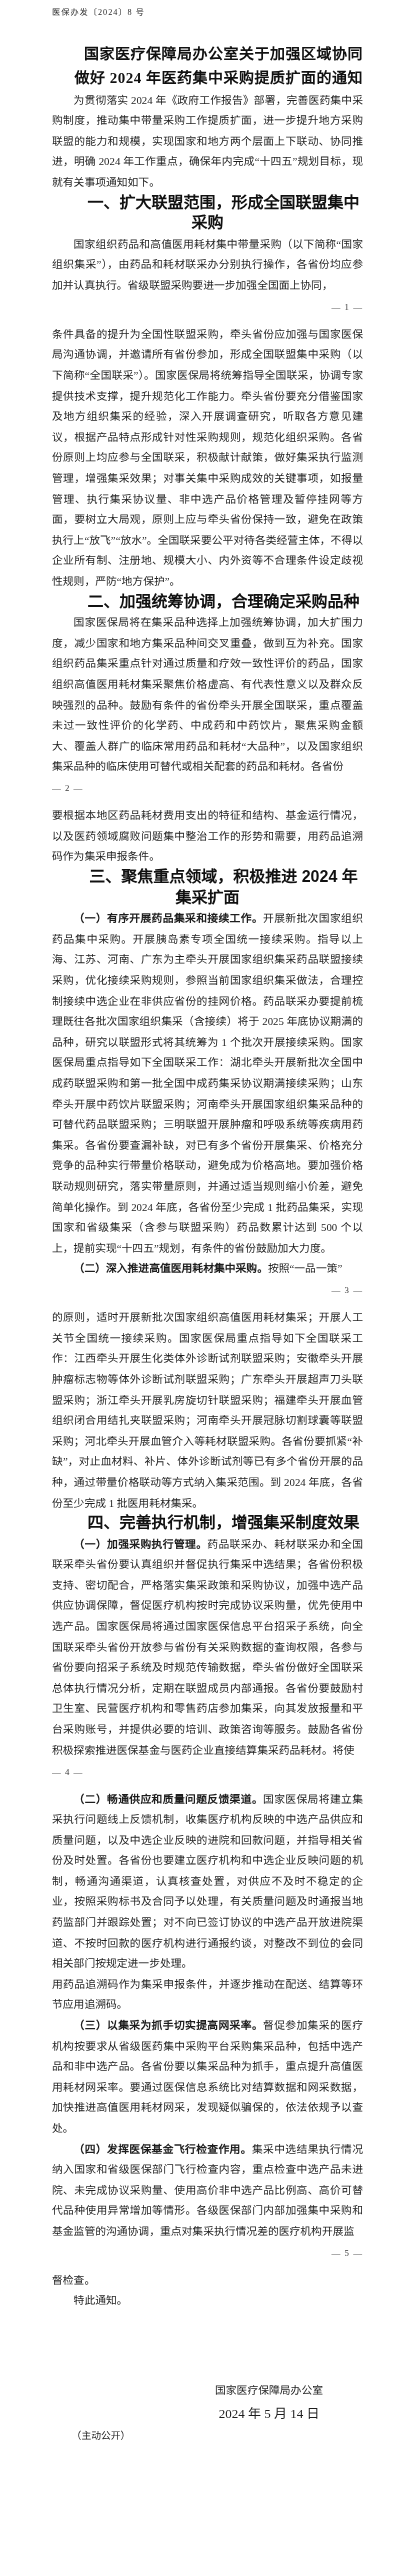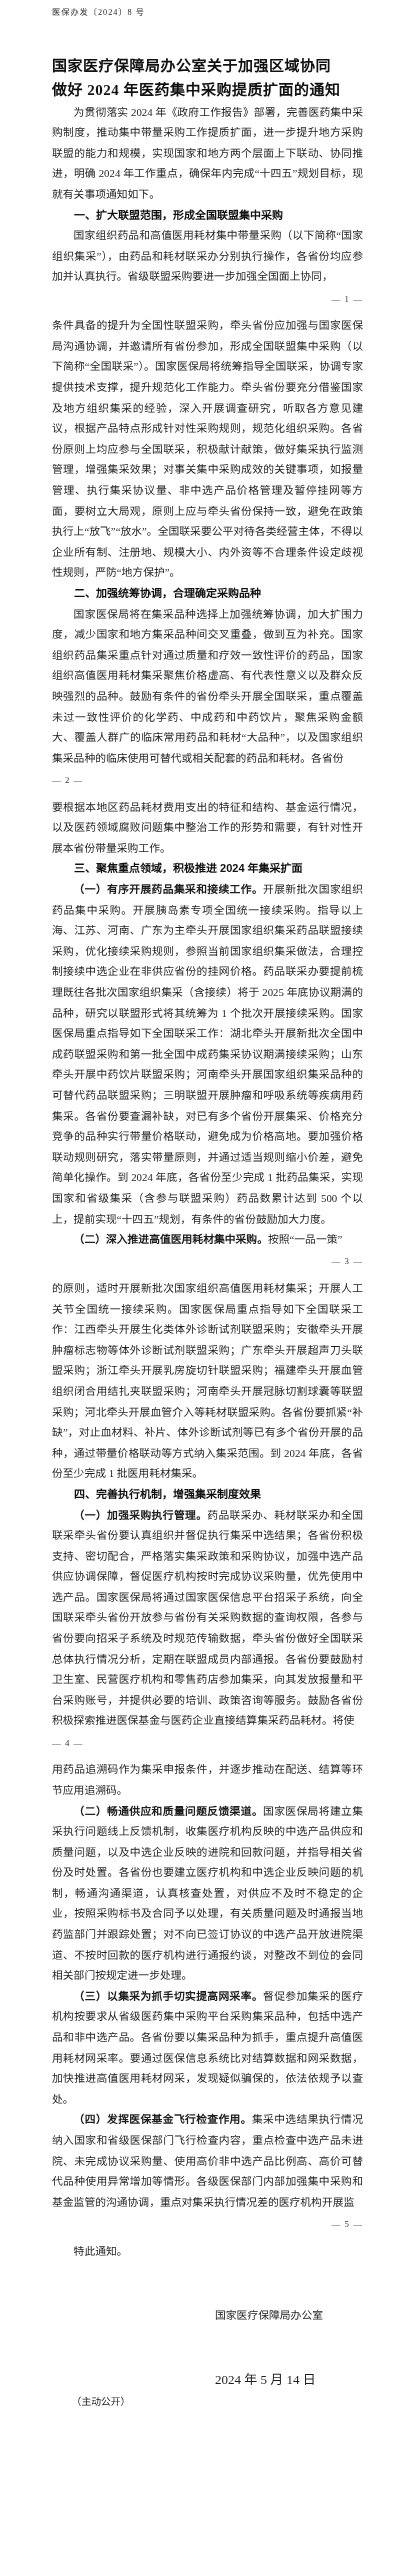--- a/index.html
+++ b/index.html
@@ -12,48 +12,49 @@
     box-sizing:border-box;width:412px;height:2751px;
     padding:7.2px 49px 4.1px 52px;
     display:flex;flex-direction:column;
   }
   .doc-number{
     text-align:left;font-size:8.2px;line-height:11.3px;color:#2a2a2a;
     letter-spacing:1px;
   }
   .red-rule{height:1.5px;background:#c5161d;margin-top:3.6px;border:0;}
   .doc-title{
-    margin-top:26px;text-align:left;font-weight:700;
+    margin-top:14px;text-align:right;font-weight:700;
     font-size:15px;line-height:24px;color:#111;letter-spacing:0.5px;
   }
   .salutation{
     margin-top:21.6px;font-size:10.8px;line-height:20.6px;color:#1e1e1e;
   }
   .body-flow{margin-top:0;}
   .para{
     margin:0;font-size:10.8px;line-height:20.6px;text-indent:2em;
     text-align:justify;text-justify:inter-character;color:#1e1e1e;
   }
   .para.noindent{text-indent:0;}
   .para .lead{font-weight:700;}
   .heading{
-    margin:0;font-size:11px;line-height:20.6px;text-indent:2em;
+    margin:0;font-size:16px;line-height:20.6px;text-indent:2em;
     font-weight:700;color:#111;
     font-family:"Liberation Sans","DejaVu Sans",sans-serif;
+    text-align:center;
   }
   .pagemark{
     font-size:8.8px;line-height:20.6px;color:#3a3a3a;
     letter-spacing:1px;margin:1.5px 0 6.2px 0;
   }
   .pm-right{text-align:right;}
   .pm-left{text-align:left;}
   .signature{
-    margin-top:43px;margin-right:40px;
+    margin-top:68px;margin-right:40px;
     margin-left:auto;width:-moz-fit-content;width:fit-content;
-    display:flex;flex-direction:column;align-items:flex-start;gap:41px;
+    display:flex;flex-direction:column;align-items:center;
   }
   .sig-org{font-size:10.8px;line-height:23px;}
   .sig-date{font-size:13px;line-height:23px;}
   .disclosure{
     font-size:9.8px;line-height:20.6px;text-indent:2em;margin:1px 0 0 0;
   }
   .spacer{flex:1 1 auto;min-height:0;}
 </style>
 </head>
 <body>
@@ -72,34 +73,35 @@
 
   <div class="body-flow">
       <p class="para">为贯彻落实 2024 年《政府工作报告》部署，完善医药集中采购制度，推动集中带量采购工作提质扩面，进一步提升地方采购联盟的能力和规模，实现国家和地方两个层面上下联动、协同推进，明确 2024 年工作重点，确保年内完成“十四五”规划目标，现就有关事项通知如下。</p>
       <h3 class="heading">一、扩大联盟范围，形成全国联盟集中采购</h3>
       <p class="para">国家组织药品和高值医用耗材集中带量采购（以下简称“国家组织集采”），由药品和耗材联采办分别执行操作，各省份均应参加并认真执行。省级联盟采购要进一步加强全国面上协同，</p>
       <div class="pagemark pm-right">— 1 —</div>
       <p class="para noindent">条件具备的提升为全国性联盟采购，牵头省份应加强与国家医保局沟通协调，并邀请所有省份参加，形成全国联盟集中采购（以下简称“全国联采”）。国家医保局将统筹指导全国联采，协调专家提供技术支撑，提升规范化工作能力。牵头省份要充分借鉴国家及地方组织集采的经验，深入开展调查研究，听取各方意见建议，根据产品特点形成针对性采购规则，规范化组织采购。各省份原则上均应参与全国联采，积极献计献策，做好集采执行监测管理，增强集采效果；对事关集中采购成效的关键事项，如报量管理、执行集采协议量、非中选产品价格管理及暂停挂网等方面，要树立大局观，原则上应与牵头省份保持一致，避免在政策执行上“放飞”“放水”。全国联采要公平对待各类经营主体，不得以企业所有制、注册地、规模大小、内外资等不合理条件设定歧视性规则，严防“地方保护”。</p>
       <h3 class="heading">二、加强统筹协调，合理确定采购品种</h3>
       <p class="para">国家医保局将在集采品种选择上加强统筹协调，加大扩围力度，减少国家和地方集采品种间交叉重叠，做到互为补充。国家组织药品集采重点针对通过质量和疗效一致性评价的药品，国家组织高值医用耗材集采聚焦价格虚高、有代表性意义以及群众反映强烈的品种。鼓励有条件的省份牵头开展全国联采，重点覆盖未过一致性评价的化学药、中成药和中药饮片，聚焦采购金额大、覆盖人群广的临床常用药品和耗材“大品种”，以及国家组织集采品种的临床使用可替代或相关配套的药品和耗材。各省份</p>
       <div class="pagemark pm-left">— 2 —</div>
-      <p class="para noindent">要根据本地区药品耗材费用支出的特征和结构、基金运行情况，以及医药领域腐败问题集中整治工作的形势和需要，有针对性开展本省份带量采购工作。</p>
+      <p class="para noindent">要根据本地区药品耗材费用支出的特征和结构、基金运行情况，以及医药领域腐败问题集中整治工作的形势和需要，用药品追溯码作为集采申报条件。</p>
       <h3 class="heading">三、聚焦重点领域，积极推进 2024 年集采扩面</h3>
       <p class="para"><b class="lead">（一）有序开展药品集采和接续工作。</b>开展新批次国家组织药品集中采购。开展胰岛素专项全国统一接续采购。指导以上海、江苏、河南、广东为主牵头开展国家组织集采药品联盟接续采购，优化接续采购规则，参照当前国家组织集采做法，合理控制接续中选企业在非供应省份的挂网价格。药品联采办要提前梳理既往各批次国家组织集采（含接续）将于 2025 年底协议期满的品种，研究以联盟形式将其统筹为 1 个批次开展接续采购。国家医保局重点指导如下全国联采工作：湖北牵头开展新批次全国中成药联盟采购和第一批全国中成药集采协议期满接续采购；山东牵头开展中药饮片联盟采购；河南牵头开展国家组织集采品种的可替代药品联盟采购；三明联盟开展肿瘤和呼吸系统等疾病用药集采。各省份要查漏补缺，对已有多个省份开展集采、价格充分竞争的品种实行带量价格联动，避免成为价格高地。要加强价格联动规则研究，落实带量原则，并通过适当规则缩小价差，避免简单化操作。到 2024 年底，各省份至少完成 1 批药品集采，实现国家和省级集采（含参与联盟采购）药品数累计达到 500 个以上，提前实现“十四五”规划，有条件的省份鼓励加大力度。</p>
       <p class="para"><b class="lead">（二）深入推进高值医用耗材集中采购。</b>按照“一品一策”</p>
       <div class="pagemark pm-right">— 3 —</div>
       <p class="para noindent">的原则，适时开展新批次国家组织高值医用耗材集采；开展人工关节全国统一接续采购。国家医保局重点指导如下全国联采工作：江西牵头开展生化类体外诊断试剂联盟采购；安徽牵头开展肿瘤标志物等体外诊断试剂联盟采购；广东牵头开展超声刀头联盟采购；浙江牵头开展乳房旋切针联盟采购；福建牵头开展血管组织闭合用结扎夹联盟采购；河南牵头开展冠脉切割球囊等联盟采购；河北牵头开展血管介入等耗材联盟采购。各省份要抓紧“补缺”，对止血材料、补片、体外诊断试剂等已有多个省份开展的品种，通过带量价格联动等方式纳入集采范围。到 2024 年底，各省份至少完成 1 批医用耗材集采。</p>
       <h3 class="heading">四、完善执行机制，增强集采制度效果</h3>
       <p class="para"><b class="lead">（一）加强采购执行管理。</b>药品联采办、耗材联采办和全国联采牵头省份要认真组织并督促执行集采中选结果；各省份积极支持、密切配合，严格落实集采政策和采购协议，加强中选产品供应协调保障，督促医疗机构按时完成协议采购量，优先使用中选产品。国家医保局将通过国家医保信息平台招采子系统，向全国联采牵头省份开放参与省份有关采购数据的查询权限，各参与省份要向招采子系统及时规范传输数据，牵头省份做好全国联采总体执行情况分析，定期在联盟成员内部通报。各省份要鼓励村卫生室、民营医疗机构和零售药店参加集采，向其发放报量和平台采购账号，并提供必要的培训、政策咨询等服务。鼓励各省份积极探索推进医保基金与医药企业直接结算集采药品耗材。将使</p>
       <div class="pagemark pm-left">— 4 —</div>
+      <p class="para"><b class="lead">（二）畅通供应和质量问题反馈渠道。</b>国家医保局将建立集采执行问题线上反馈机制，收集医疗机构反映的中选产品供应和质量问题，以及中选企业反映的进院和回款问题，并指导相关省份及时处置。各省份也要建立医疗机构和中选企业反映问题的机制，畅通沟通渠道，认真核查处置，对供应不及时不稳定的企业，按照采购标书及合同予以处理，有关质量问题及时通报当地药监部门并跟踪处置；对不向已签订协议的中选产品开放进院渠道、不按时回款的医疗机构进行通报约谈，对整改不到位的会同相关部门按规定进一步处理。</p>
       <p class="para noindent">用药品追溯码作为集采申报条件，并逐步推动在配送、结算等环节应用追溯码。</p>
-      <p class="para"><b class="lead">（二）畅通供应和质量问题反馈渠道。</b>国家医保局将建立集采执行问题线上反馈机制，收集医疗机构反映的中选产品供应和质量问题，以及中选企业反映的进院和回款问题，并指导相关省份及时处置。各省份也要建立医疗机构和中选企业反映问题的机制，畅通沟通渠道，认真核查处置，对供应不及时不稳定的企业，按照采购标书及合同予以处理，有关质量问题及时通报当地药监部门并跟踪处置；对不向已签订协议的中选产品开放进院渠道、不按时回款的医疗机构进行通报约谈，对整改不到位的会同相关部门按规定进一步处理。</p>
       <p class="para"><b class="lead">（三）以集采为抓手切实提高网采率。</b>督促参加集采的医疗机构按要求从省级医药集中采购平台采购集采品种，包括中选产品和非中选产品。各省份要以集采品种为抓手，重点提升高值医用耗材网采率。要通过医保信息系统比对结算数据和网采数据，加快推进高值医用耗材网采，发现疑似骗保的，依法依规予以查处。</p>
       <p class="para"><b class="lead">（四）发挥医保基金飞行检查作用。</b>集采中选结果执行情况纳入国家和省级医保部门飞行检查内容，重点检查中选产品未进院、未完成协议采购量、使用高价非中选产品比例高、高价可替代品种使用异常增加等情形。各级医保部门内部加强集中采购和基金监管的沟通协调，重点对集采执行情况差的医疗机构开展监</p>
       <div class="pagemark pm-right">— 5 —</div>
+      <p class="para noindent">督检查。</p>
       <p class="para">特此通知。</p>
     </div>
 
   <div class="signature">
     <div class="sig-org">国家医疗保障局办公室</div>
     <div class="sig-date">2024 年 5 月 14 日</div>
   </div>
 
   <p class="disclosure">（主动公开）</p>
 

